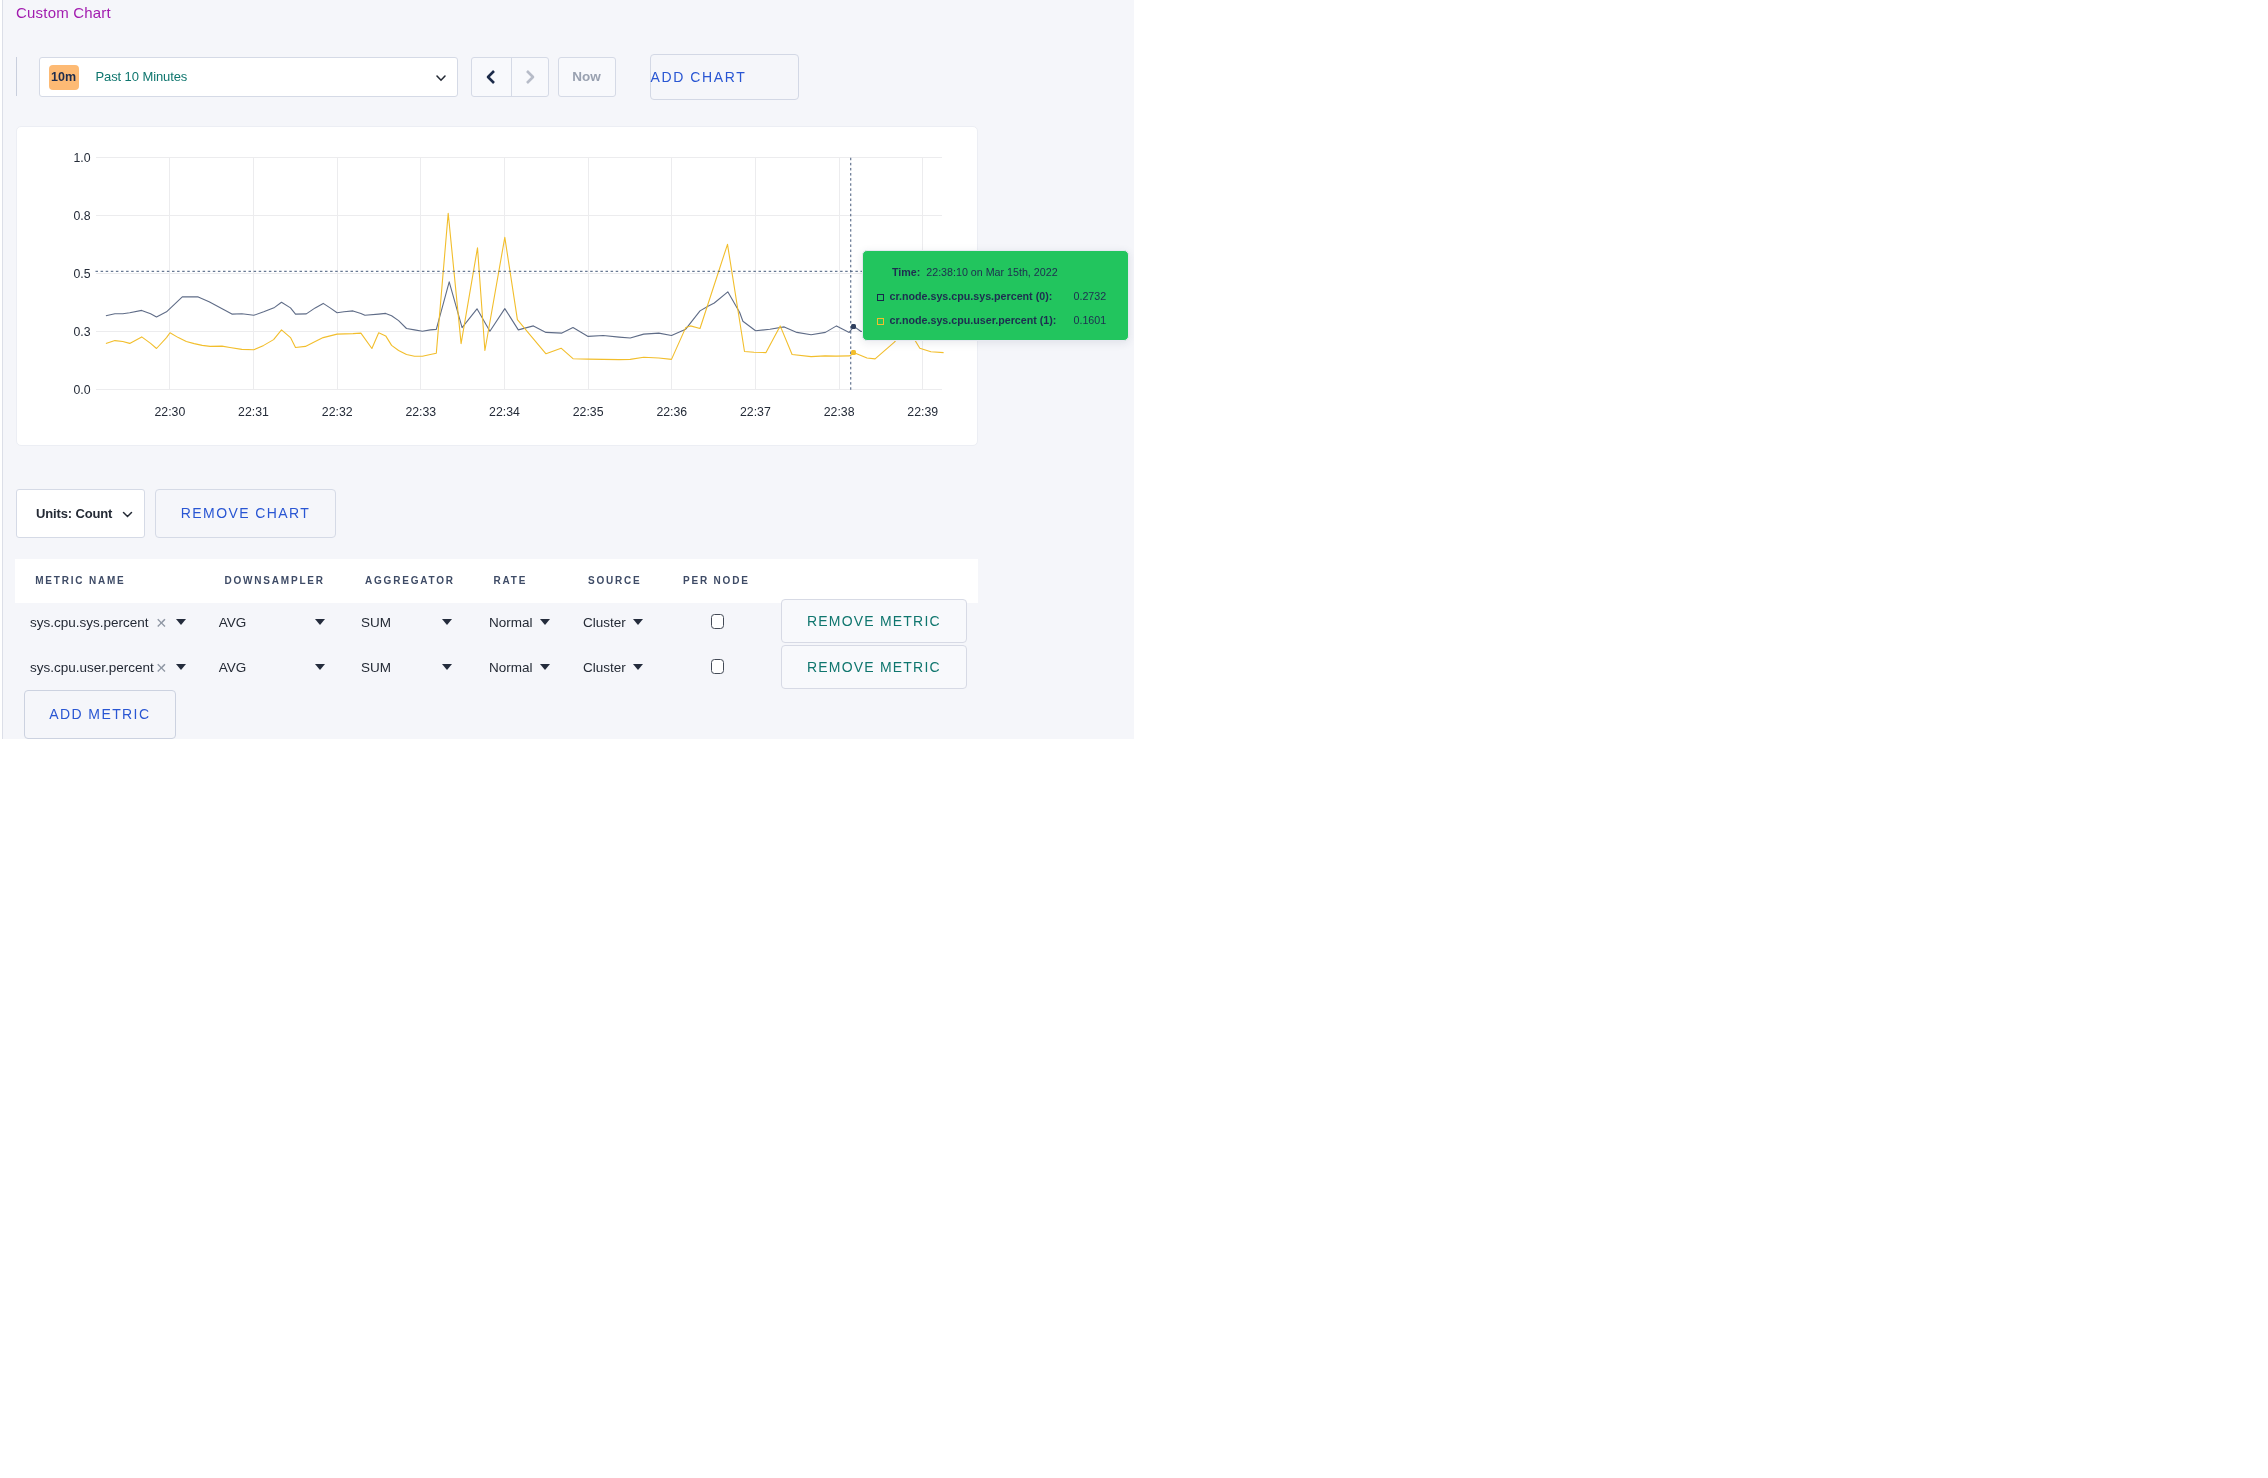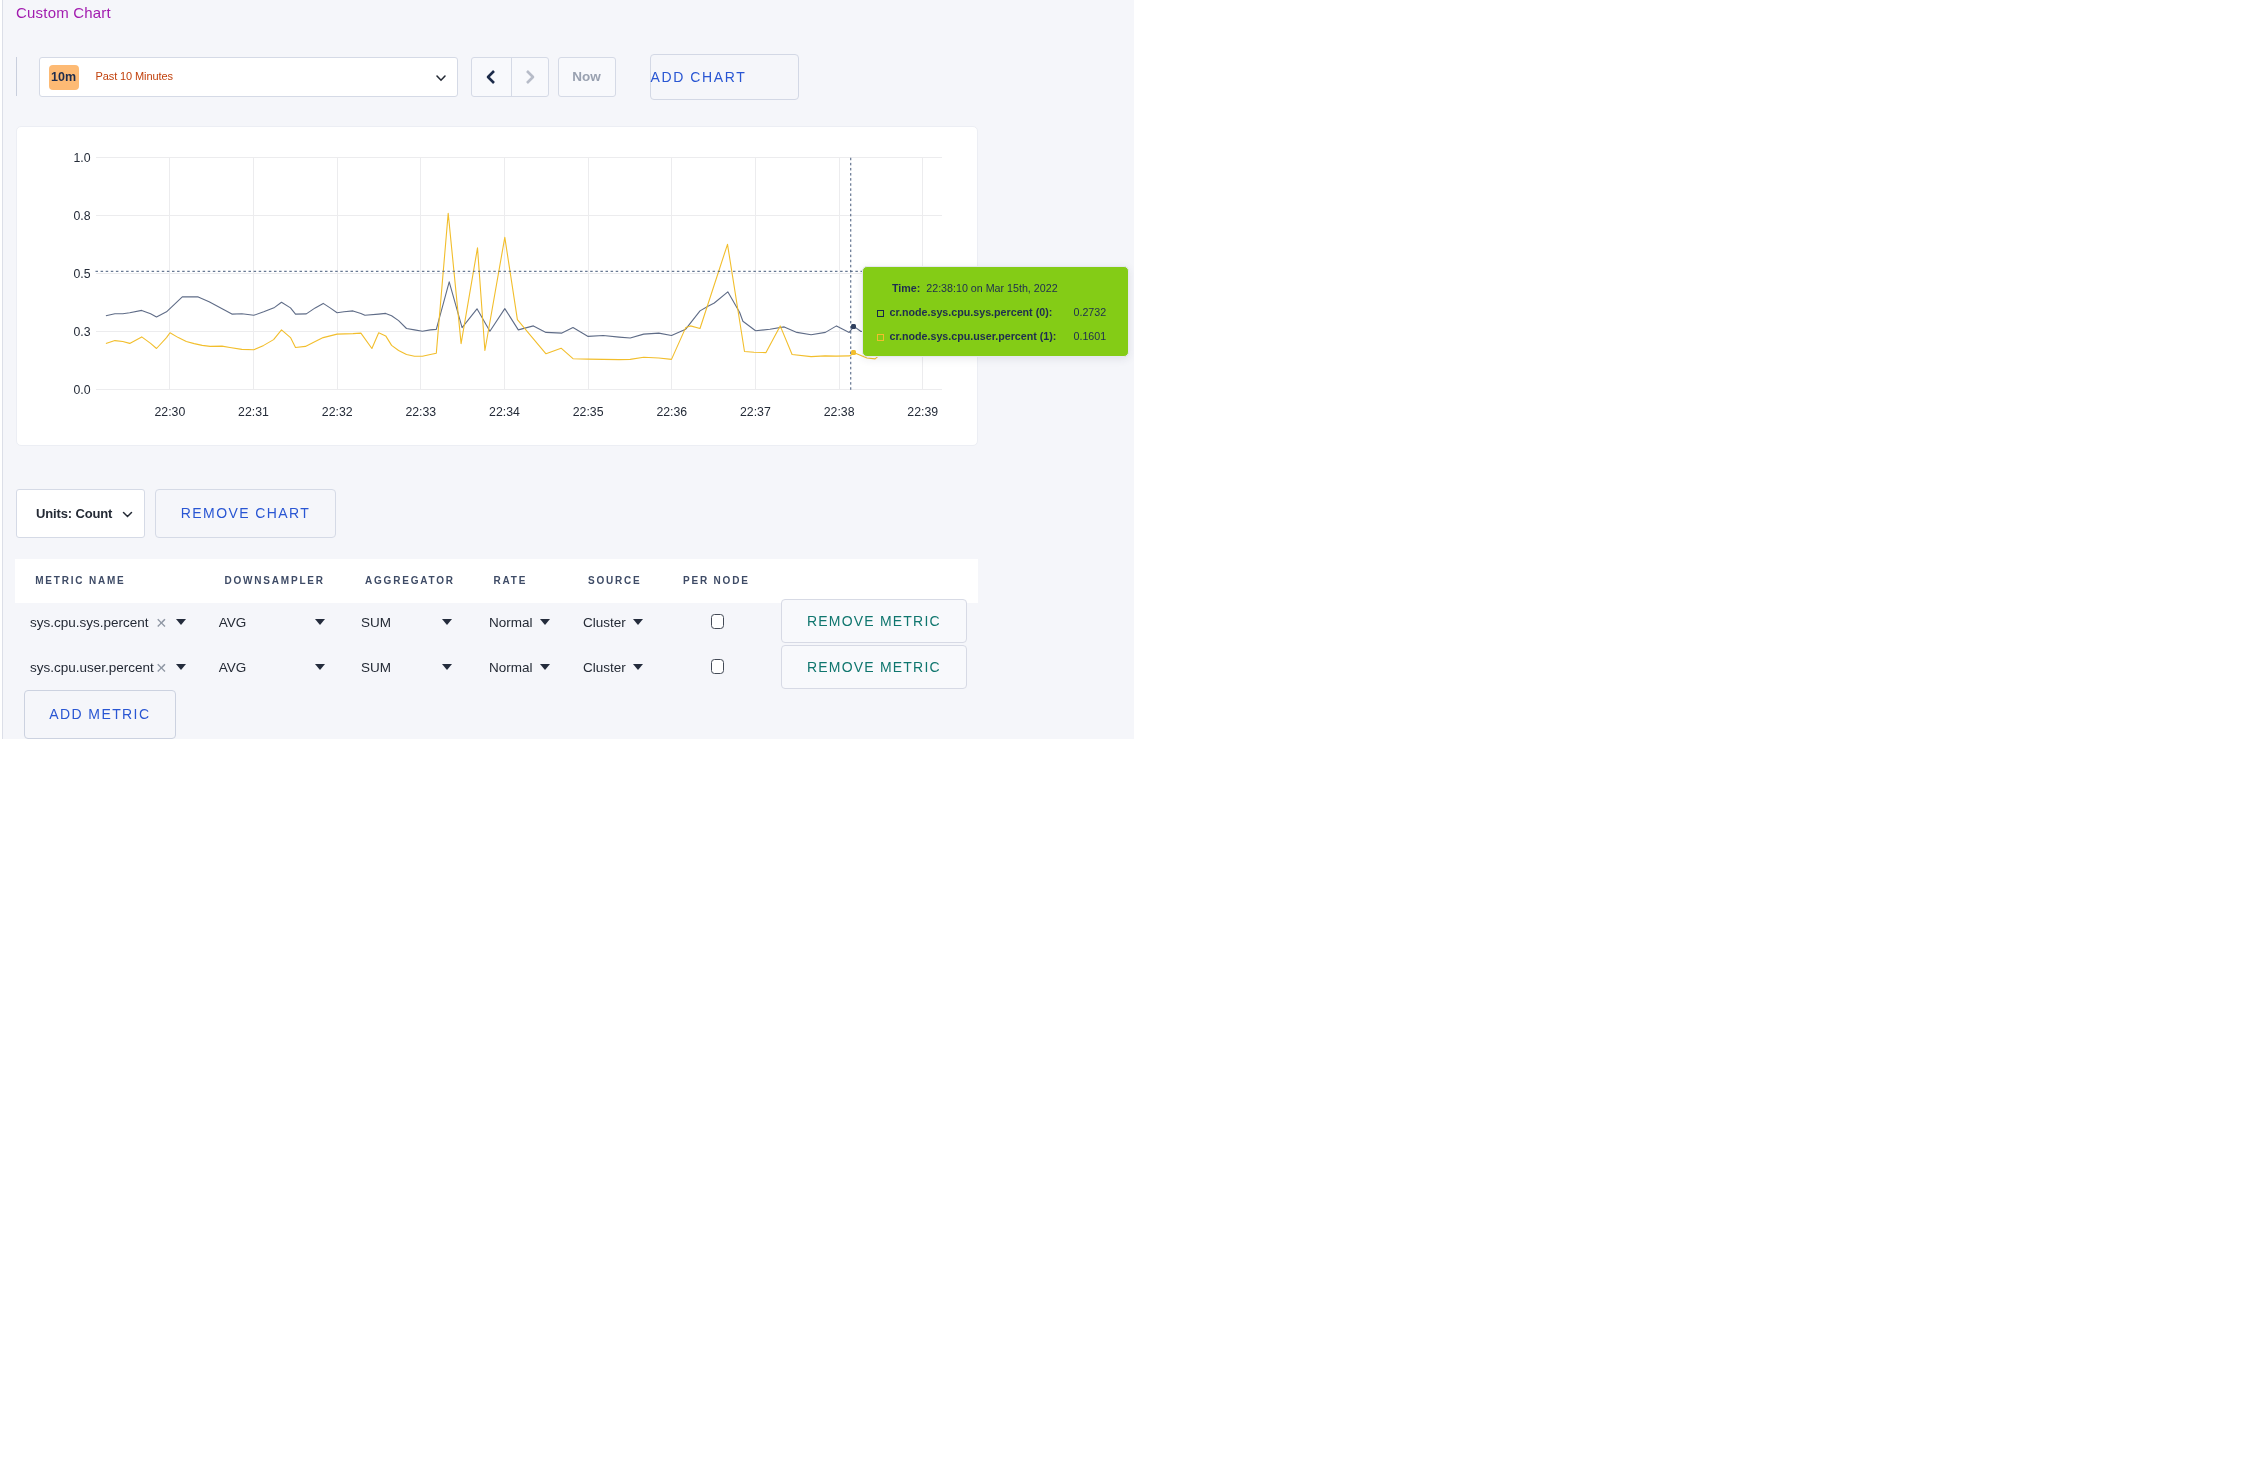--- a/index.html
+++ b/index.html
@@ -15,37 +15,37 @@
   .abs { position:absolute; }
   h1 { font-size:15px; font-weight:400; color:#a21caf; letter-spacing:0.2px; }
 
   .vline { left:12.5px; top:57px; width:1px; height:39px; background:#c9cfdd; }
 
   .timebox { left:35.5px; top:57px; width:419px; height:39.5px; background:#fff;
     border:1px solid #d5dae6; border-radius:3px; }
   .badge10m { position:absolute; left:9px; top:7px; width:30px; height:24.5px;
     background:#fdba74; border-radius:4px; color:#1d2c4d; font-size:12.5px; font-weight:700;
     text-align:center; line-height:24.5px; }
-  .timetext { position:absolute; left:56px; top:0; line-height:37.5px; font-size:11px; letter-spacing:-0.1px; color:#c2410c; font-weight:400; }
+  .timetext { position:absolute; left:56px; top:0; line-height:37.5px; font-size:13px; letter-spacing:-0.1px; color:#0f766e; font-weight:400; }
   .chev { position:absolute; right:10px; top:14px; }
 
   .navgrp { left:468px; top:57px; width:77.5px; height:39.5px; background:#f8f9fc;
     border:1px solid #d5dae6; border-radius:3px; }
   .navgrp .div { position:absolute; left:38.5px; top:0; width:1px; height:37.5px; background:#d5dae6; }
   .nbtn { left:554.5px; top:57px; width:58px; height:39.5px; background:#f8f9fc;
     border:1px solid #d5dae6; border-radius:3px; color:#99a1b0; font-size:13.5px; font-weight:700;
     text-align:center; line-height:37px; }
   .addchart { left:646.5px; top:54px; width:149.5px; height:45.5px;
     border:1px solid #d3d8e5; border-radius:4px; color:#2956d3; font-size:14px; font-weight:400;
     letter-spacing:1.6px; text-align:left; line-height:44px; }
 
   .card { left:12.5px; top:126px; width:962px; height:319.5px; background:#fff;
     border:1px solid #eceef4; border-radius:5px; }
 
-  .tooltip { left:859px; top:266px; width:267px; height:90.5px; background:#84cc16;
+  .tooltip { left:859px; top:250px; width:267px; height:90.5px; background:#22c55e;
     border:1px solid #e6e8f0; border-radius:5px; box-shadow:0 2px 8px rgba(40,50,80,0.10);text-decoration:underline; }
   .tt-row { position:absolute; left:0; width:100%; font-size:10.7px; color:#1e2d50; white-space:nowrap; }
   .tt-row b { font-weight:700; }
   .sq { display:inline-block; width:7px; height:7px; border:1.7px solid #16284a; vertical-align:-1px; margin-right:6px; }
   .sq.y { border-color:#f2be2c; }
 
   .unitsbox { left:13px; top:489px; width:128.5px; height:49px; background:#fff;
     border:1px solid #d5dae6; border-radius:3px; }
   .unitsbox span { position:absolute; left:19px; line-height:47px; font-size:13px; letter-spacing:-0.15px; font-weight:700; color:#242a35; }
   .rmchart { left:152px; top:489px; width:181px; height:49px;

